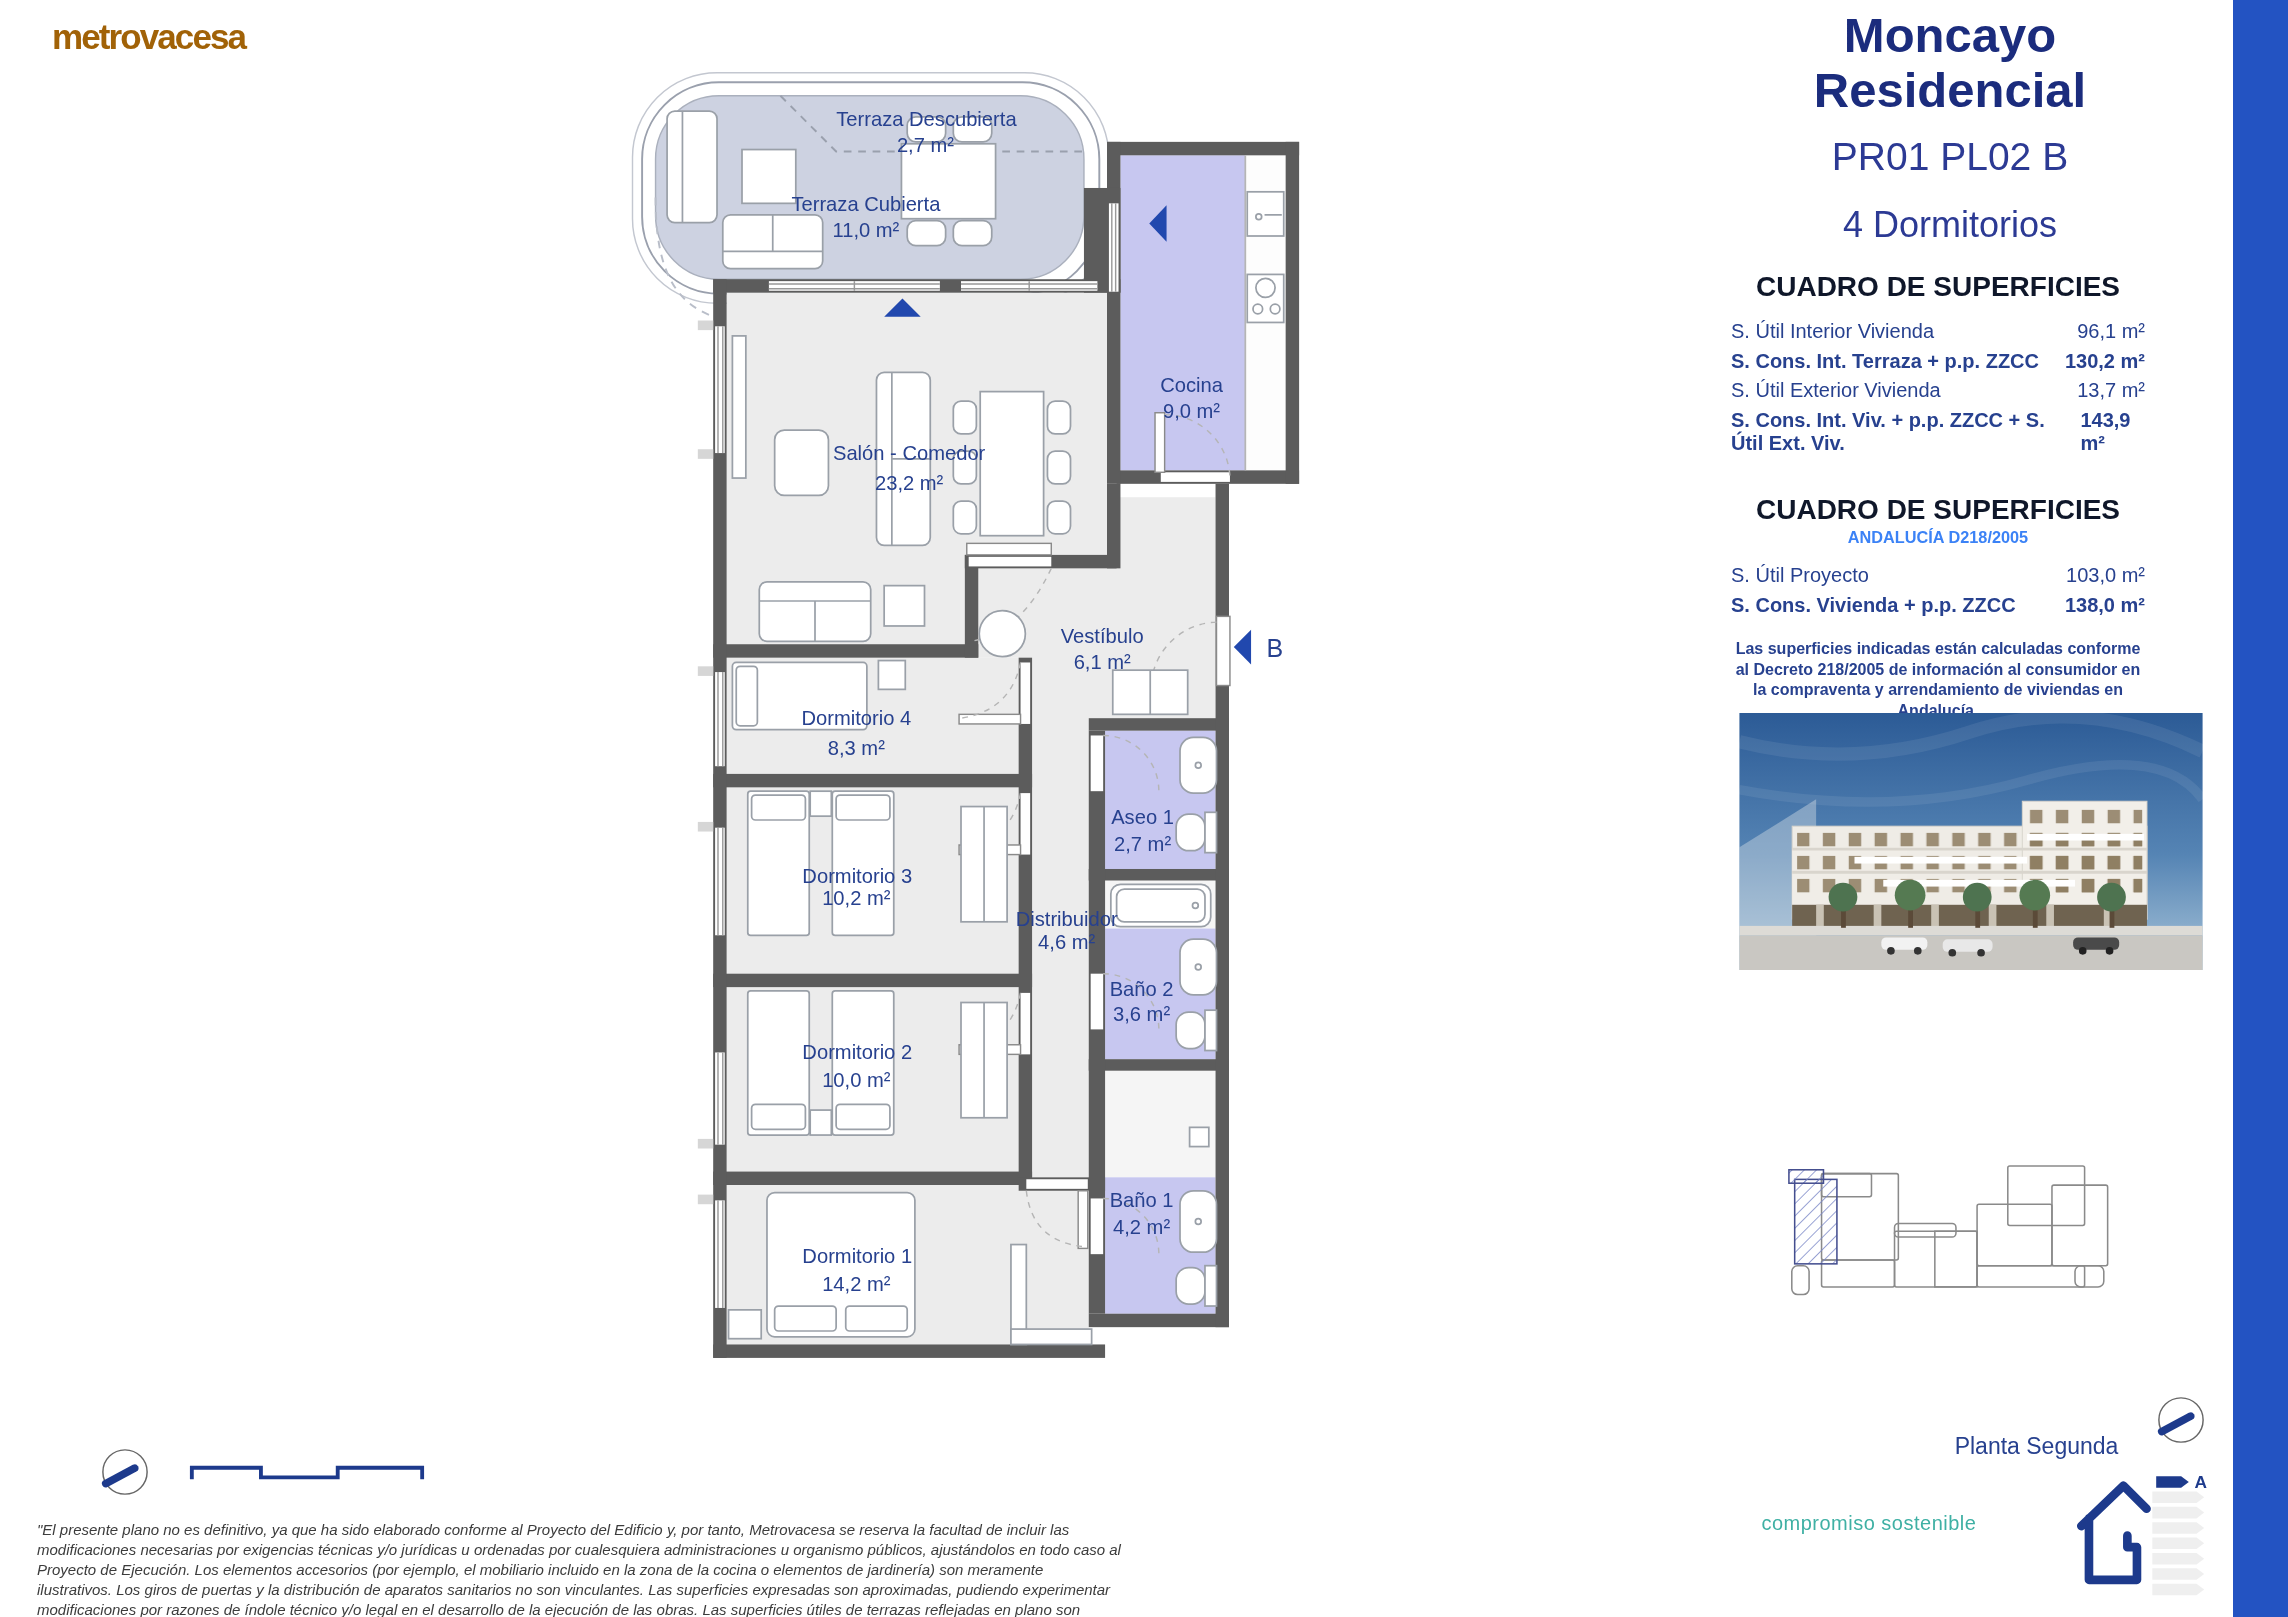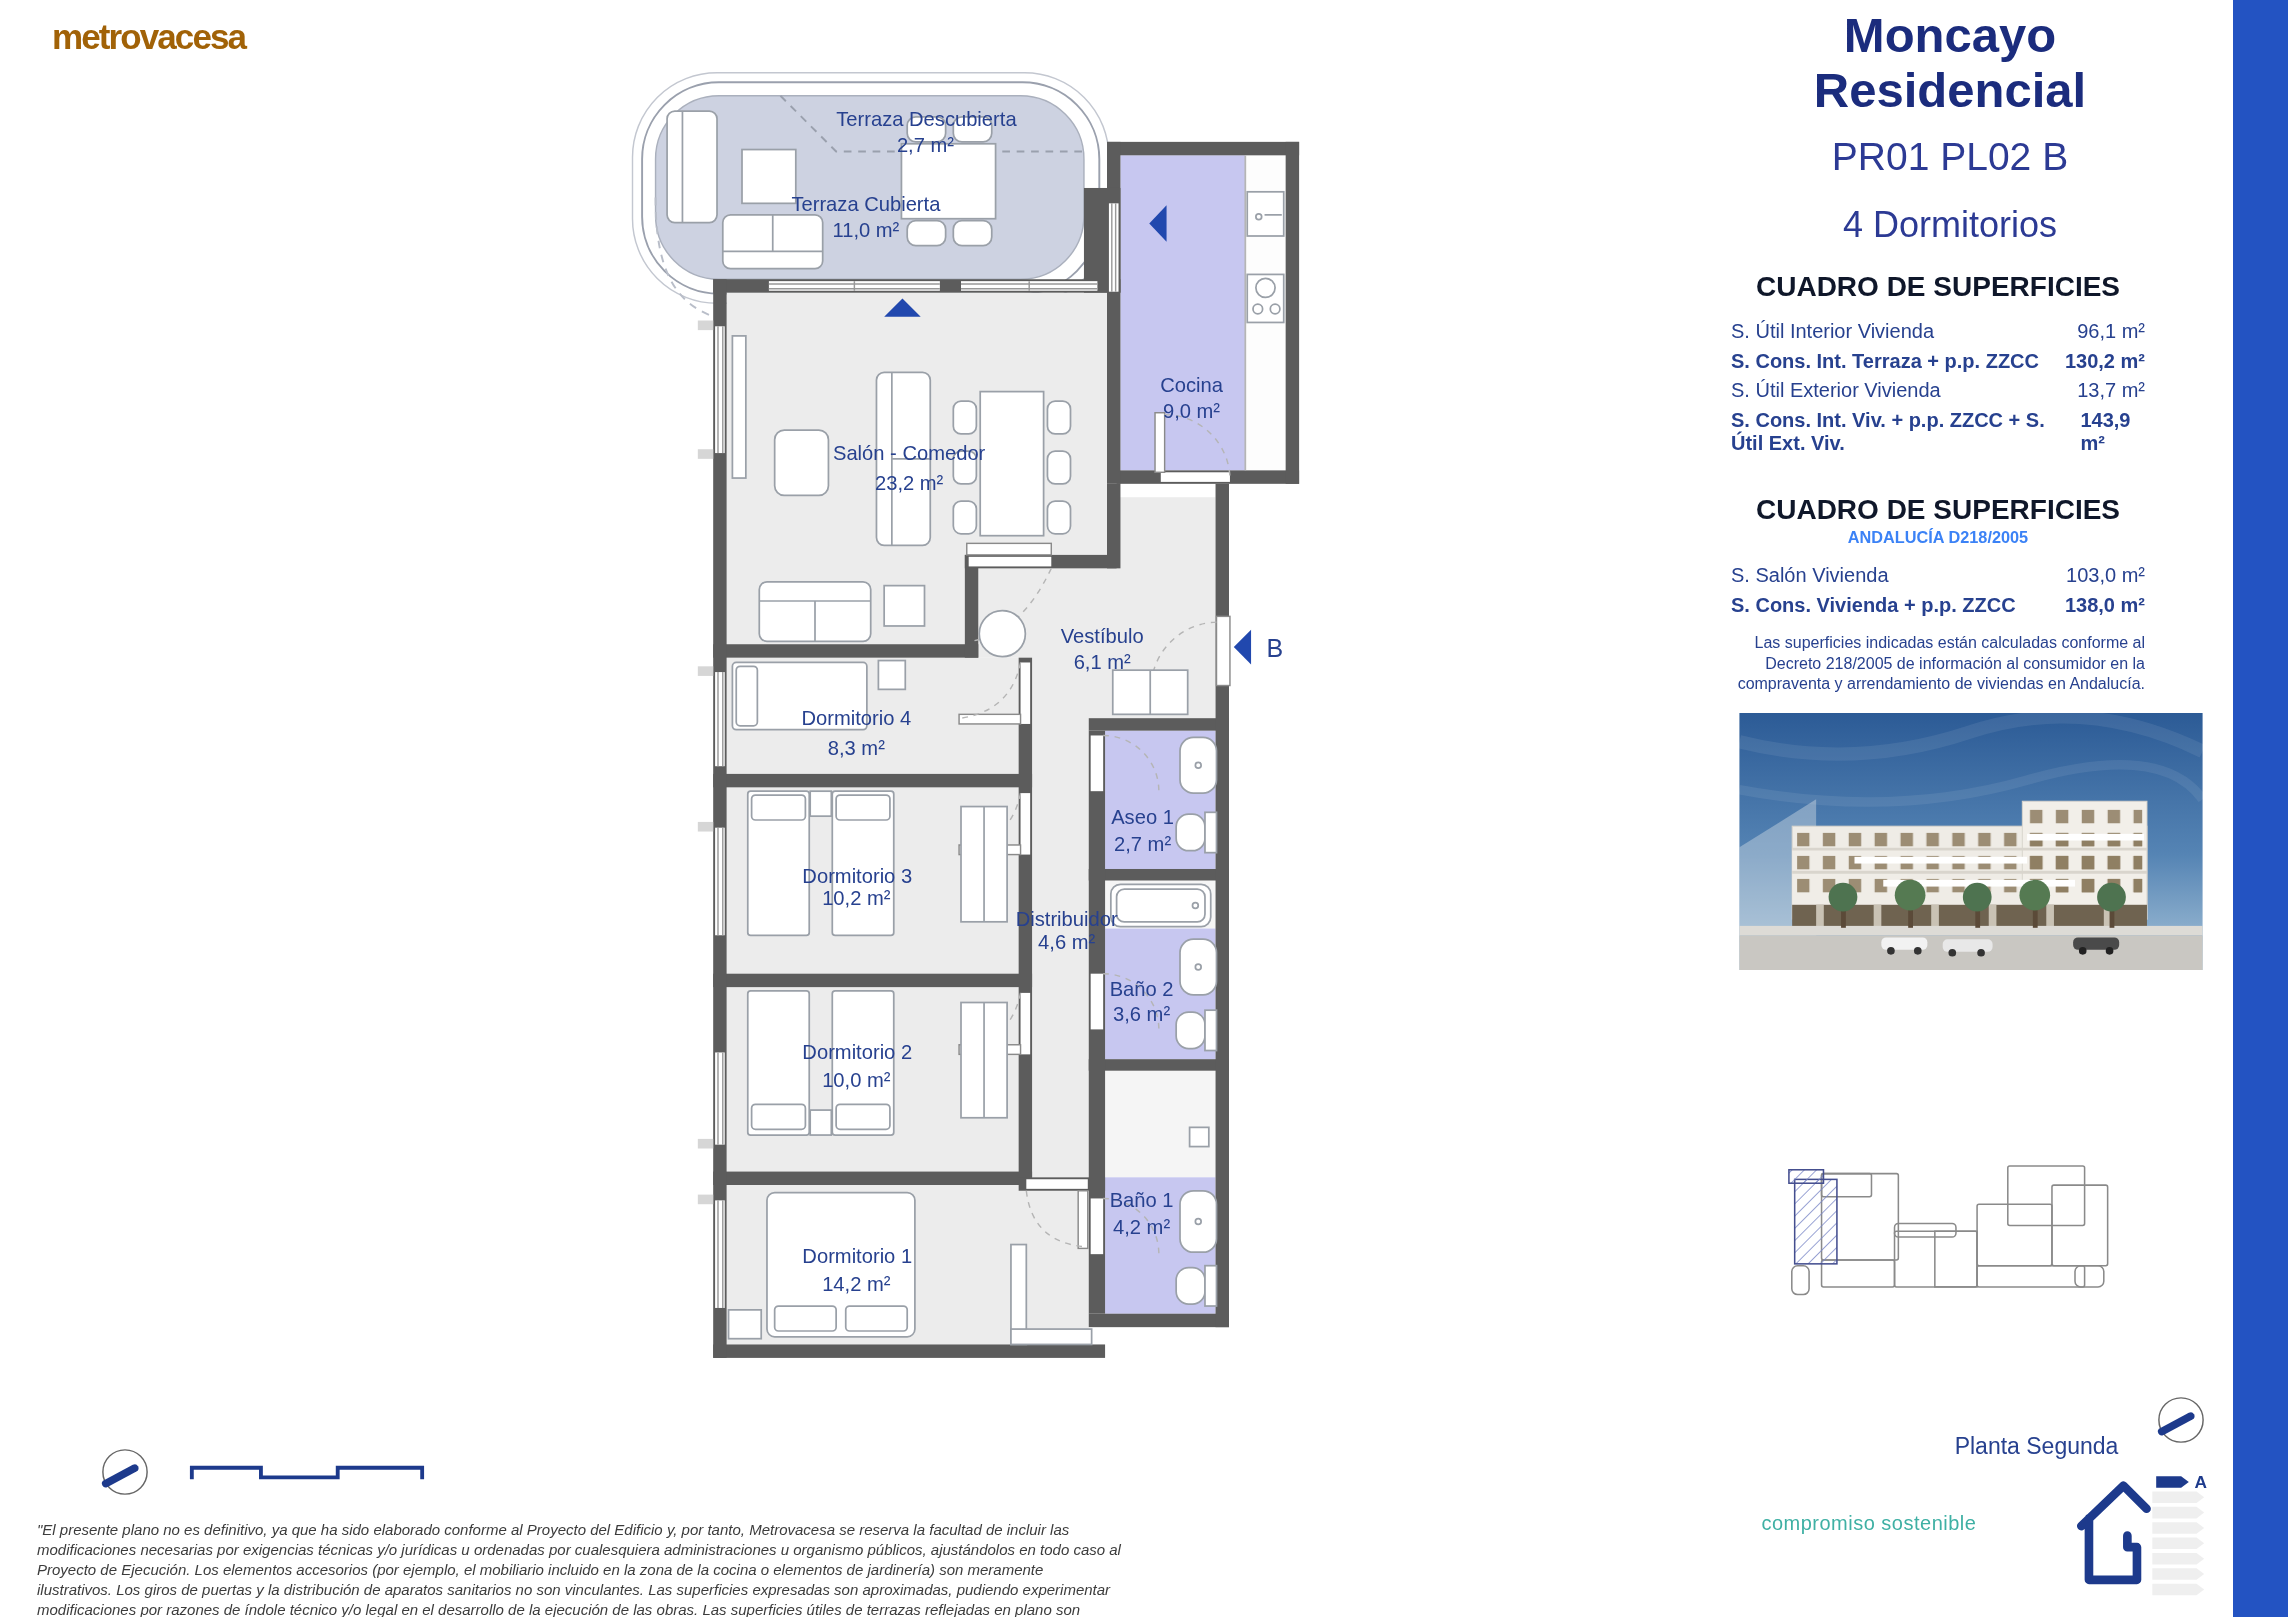--- a/index.html
+++ b/index.html
@@ -17,21 +17,21 @@
   #panel-title{font-size:49px;font-weight:bold;line-height:55px;margin:0;}
   #unit-code{font-size:39px;color:#2c3a94;margin-top:17.3px;}
   #unit-type{font-size:36px;color:#2c3a94;margin-top:25px;}
   #panel-tables{left:1731px;top:271px;width:414px;color:#27418f;}
   .tbl-title{font-size:28px;font-weight:bold;text-align:center;color:#0f172a;}
   .tbl-sub{font-size:16.3px;font-weight:bold;text-align:center;color:#3b82f6;margin-top:2.9px;}
   .tbl{margin-top:13.4px;}
   .tbl-row{display:flex;justify-content:space-between;font-size:20px;padding:3.4px 0;}
   .tbl-row.bold{font-weight:bold;}
   #tbl2-block{margin-top:35px;}
-  #tbl-note{font-size:16px;line-height:1.28;margin-top:13px;text-align:right;}
+  #tbl-note{font-size:16px;line-height:1.28;margin-top:19px;text-align:center;font-weight:bold;}
   
   #render{left:1739px;top:713px;width:464px;height:257px;}
   
   #keyplan{left:1787px;top:1162px;width:336px;height:149px;}
   #planta-caption{left:1883px;top:1433px;width:307px;text-align:center;font-size:23px;color:#27418f;}
   #compass-right{left:2156px;top:1395px;width:50px;height:50px;}
   #compass-left{left:100px;top:1447px;width:50px;height:50px;}
   #section-mark{left:188px;top:1458px;width:238px;height:31px;}
   
   #energy{left:2064px;top:1474px;width:144px;height:131px;}
@@ -363,21 +363,21 @@
     <div class="tbl-row bold">
       <span>S. Cons. Int. Viv. + p.p. ZZCC + S. Útil Ext. Viv.</span>
       <span>143,9 m²</span>
     </div>
   </div>
   <div id="tbl2-block">
     <div class="tbl-title">CUADRO DE SUPERFICIES</div>
     <div class="tbl-sub">ANDALUCÍA D218/2005</div>
     <div class="tbl">
       <div class="tbl-row">
-        <span>S. Salón Vivienda</span>
+        <span>S. Útil Proyecto</span>
         <span>103,0 m²</span>
       </div>
       <div class="tbl-row bold">
         <span>S. Cons. Vivienda + p.p. ZZCC</span>
         <span>138,0 m²</span>
       </div>
     </div>
     <div id="tbl-note">Las superficies indicadas están calculadas conforme al Decreto 218/2005 de información al consumidor en la compraventa y arrendamiento de viviendas en Andalucía.</div>
   </div>
 </div>

